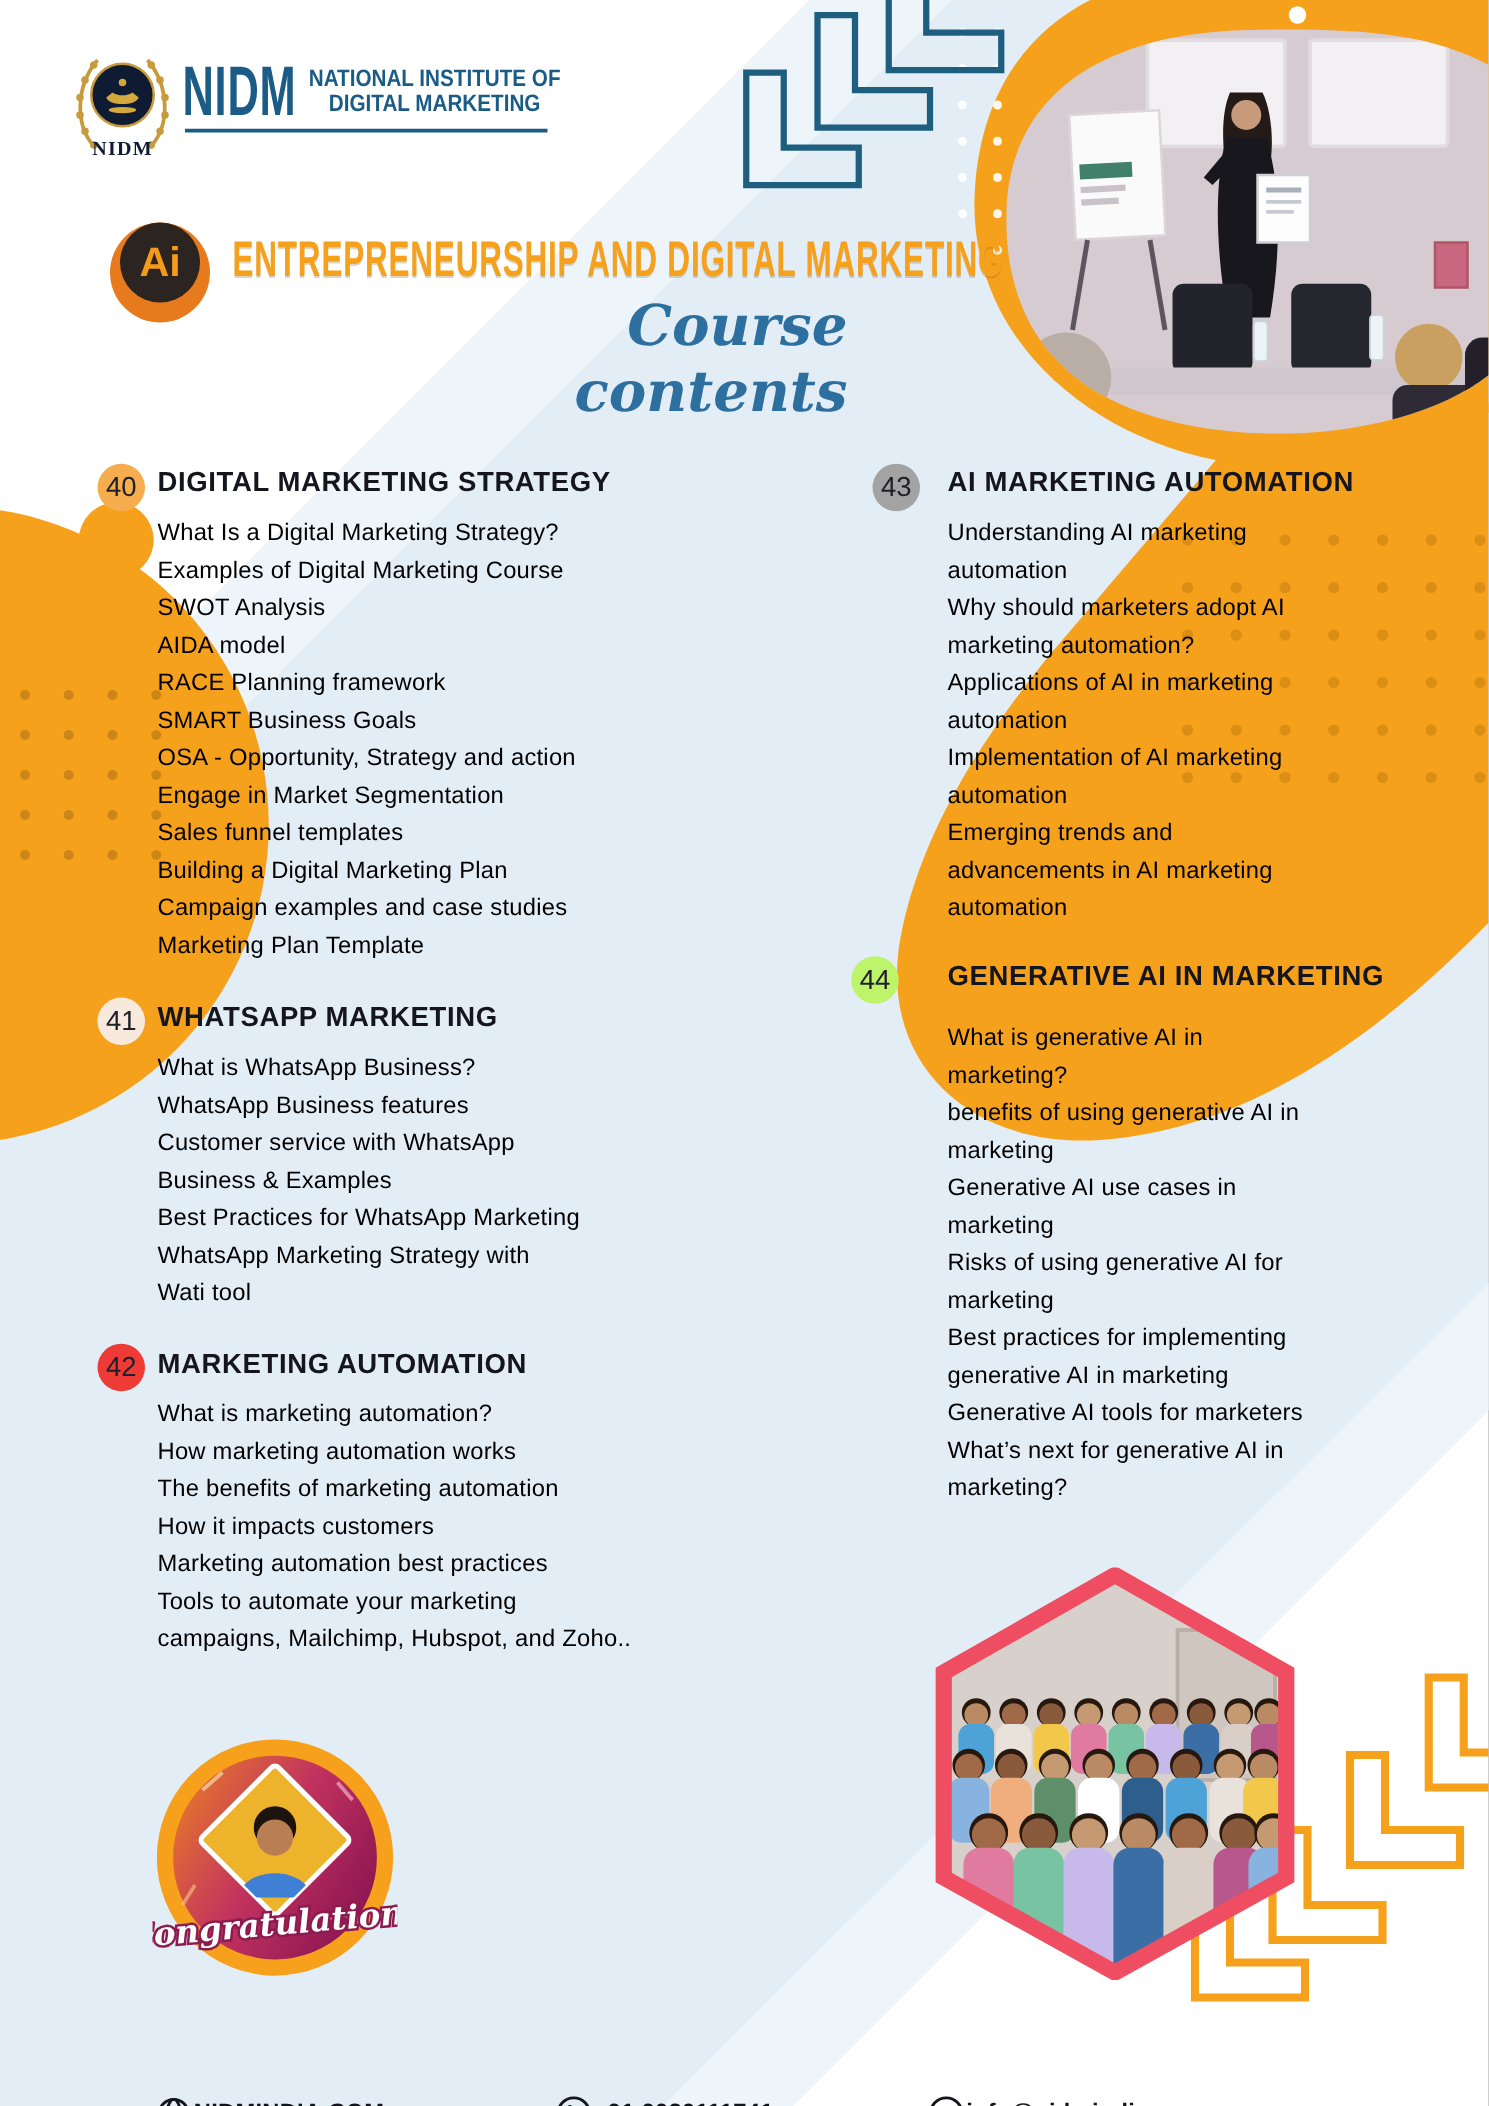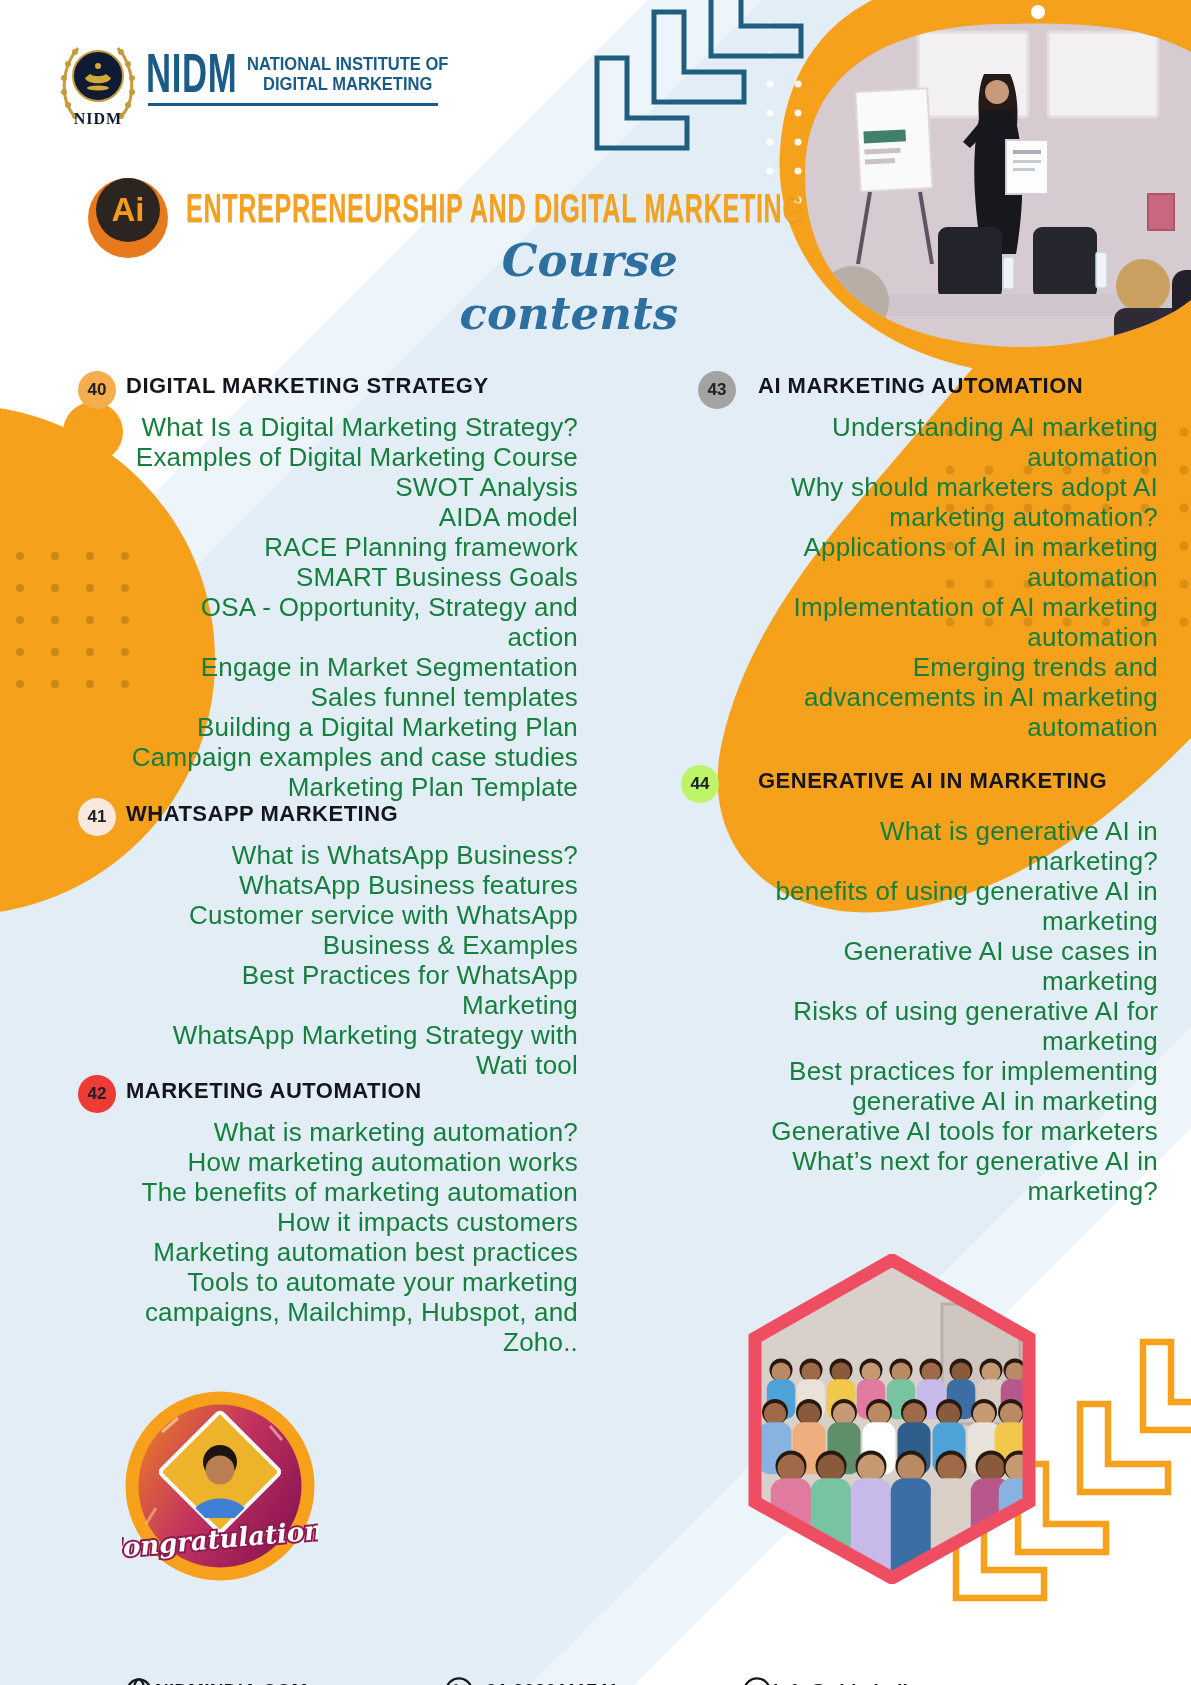--- a/index.html
+++ b/index.html
@@ -21,23 +21,23 @@
   .ai-badge .inner{width:64px;height:64px;border-radius:50%;background:#2B2421;display:flex;
         align-items:center;justify-content:center;color:#F49A1D;font-size:33px;font-weight:bold;}
   .main-title{position:absolute;left:186px;top:186px;font-size:40px;font-weight:bold;color:#F5A11E;
         letter-spacing:1px;white-space:nowrap;transform:scaleX(.63);transform-origin:0 50%;
         text-shadow:0 1px 0 rgba(125,90,25,.25);}
   .script-subtitle{position:absolute;left:322px;top:234px;width:356px;text-align:right;
         font-family:"DejaVu Serif",serif;font-style:italic;font-weight:bold;font-size:45px;color:#2D6F9E;}
 
   
   .badge{position:absolute;width:38px;height:38px;border-radius:50%;display:flex;align-items:center;
-        justify-content:center;font-size:17px;font-weight:bold;color:#20202A;}
+        justify-content:center;font-size:22px;font-weight:normal;color:#20202A;}
   .sec-title{position:absolute;font-size:22px;font-weight:bold;letter-spacing:.5px;color:#15151D;white-space:nowrap;}
-  .items{position:absolute;font-size:26px;line-height:30px;color:#15803d;letter-spacing:.2px;text-align:right;}
+  .items{position:absolute;font-size:19px;line-height:30px;color:#000000;letter-spacing:.2px;}
   .item{white-space:pre-line;}
 
   
   .foot{position:absolute;top:1676px;display:flex;align-items:center;gap:1px;height:30px;}
   .foot .lbl{font-size:19px;font-weight:bold;color:#13131B;letter-spacing:.2px;white-space:nowrap;}
 </style>
 </head>
 <body>
 
 <div class="page">

